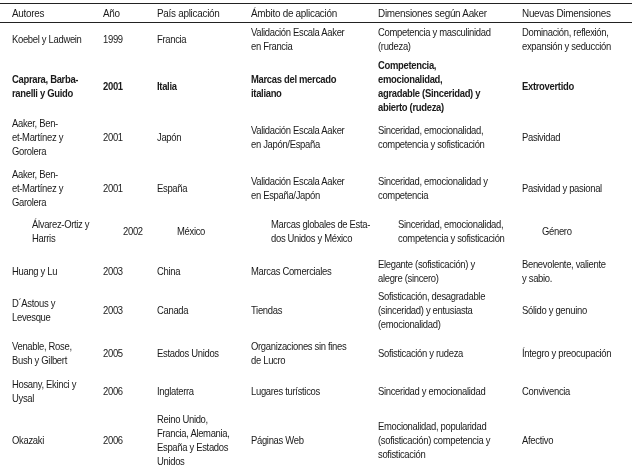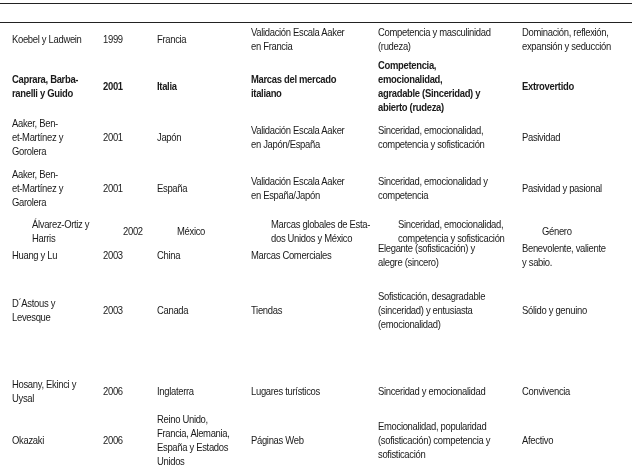--- a/index.html
+++ b/index.html
@@ -64,20 +64,28 @@
     .c3 { left: 251px; width: 135px; }
     .c4 { left: 378px; width: 135px; }
     .c5 { left: 522px; width: 125px; }
   </style>
 </head>
 <body>
 
 <div class="table-wrap">
   <div class="rule-top"></div>
 
+  <div class="row header" style="top:4px;height:18px;">
+    <div class="cell c0" style="height:18px;">Autores</div>
+    <div class="cell c1" style="height:18px;">Año</div>
+    <div class="cell c2" style="height:18px;">País aplicación</div>
+    <div class="cell c3" style="height:18px;">Ámbito de aplicación</div>
+    <div class="cell c4" style="height:18px;">Dimensiones según Aaker</div>
+    <div class="cell c5" style="height:18px;">Nuevas Dimensiones</div>
+  </div>
 
   <div class="rule-header"></div>
 
   <div class="row" style="top:24px;height:30px;">
     <div class="cell c0" style="height:30px;">Koebel y Ladwein</div>
     <div class="cell c1" style="height:30px;">1999</div>
     <div class="cell c2" style="height:30px;">Francia</div>
     <div class="cell c3" style="height:30px;">Validación Escala Aaker
 en Francia</div>
     <div class="cell c4" style="height:30px;">Competencia y masculinidad
@@ -130,21 +138,21 @@
 Harris</div>
     <div class="cell c1" style="height:30px;">2002</div>
     <div class="cell c2" style="height:30px;">México</div>
     <div class="cell c3" style="height:30px;">Marcas globales de Esta-
 dos Unidos y México</div>
     <div class="cell c4" style="height:30px;">Sinceridad, emocionalidad,
 competencia y sofisticación</div>
     <div class="cell c5" style="height:30px;">Género</div>
   </div>
 
-  <div class="row" style="top:240px;height:30px;">
+  <div class="row" style="top:256px;height:30px;">
     <div class="cell c0" style="height:30px;">Huang y Lu</div>
     <div class="cell c1" style="height:30px;">2003</div>
     <div class="cell c2" style="height:30px;">China</div>
     <div class="cell c3" style="height:30px;">Marcas Comerciales</div>
     <div class="cell c4" style="height:30px;">Elegante (sofisticación) y
 alegre (sincero)</div>
     <div class="cell c5" style="height:30px;">Benevolente, valiente
 y sabio.</div>
   </div>
 
@@ -153,20 +161,30 @@
 Levesque</div>
     <div class="cell c1" style="height:44px;">2003</div>
     <div class="cell c2" style="height:44px;">Canada</div>
     <div class="cell c3" style="height:44px;">Tiendas</div>
     <div class="cell c4" style="height:44px;">Sofisticación, desagradable
 (sinceridad) y entusiasta
 (emocionalidad)</div>
     <div class="cell c5" style="height:44px;">Sólido y genuino</div>
   </div>
 
+  <div class="row" style="top:338px;height:30px;">
+    <div class="cell c0" style="height:30px;">Venable, Rose,
+Bush y Gilbert</div>
+    <div class="cell c1" style="height:30px;">2005</div>
+    <div class="cell c2" style="height:30px;">Estados Unidos</div>
+    <div class="cell c3" style="height:30px;">Organizaciones sin fines
+de Lucro</div>
+    <div class="cell c4" style="height:30px;">Sofisticación y rudeza</div>
+    <div class="cell c5" style="height:30px;">Íntegro y preocupación</div>
+  </div>
 
   <div class="row" style="top:376px;height:30px;">
     <div class="cell c0" style="height:30px;">Hosany, Ekinci y
 Uysal</div>
     <div class="cell c1" style="height:30px;">2006</div>
     <div class="cell c2" style="height:30px;">Inglaterra</div>
     <div class="cell c3" style="height:30px;">Lugares turísticos</div>
     <div class="cell c4" style="height:30px;">Sinceridad y emocionalidad</div>
     <div class="cell c5" style="height:30px;">Convivencia</div>
   </div>

